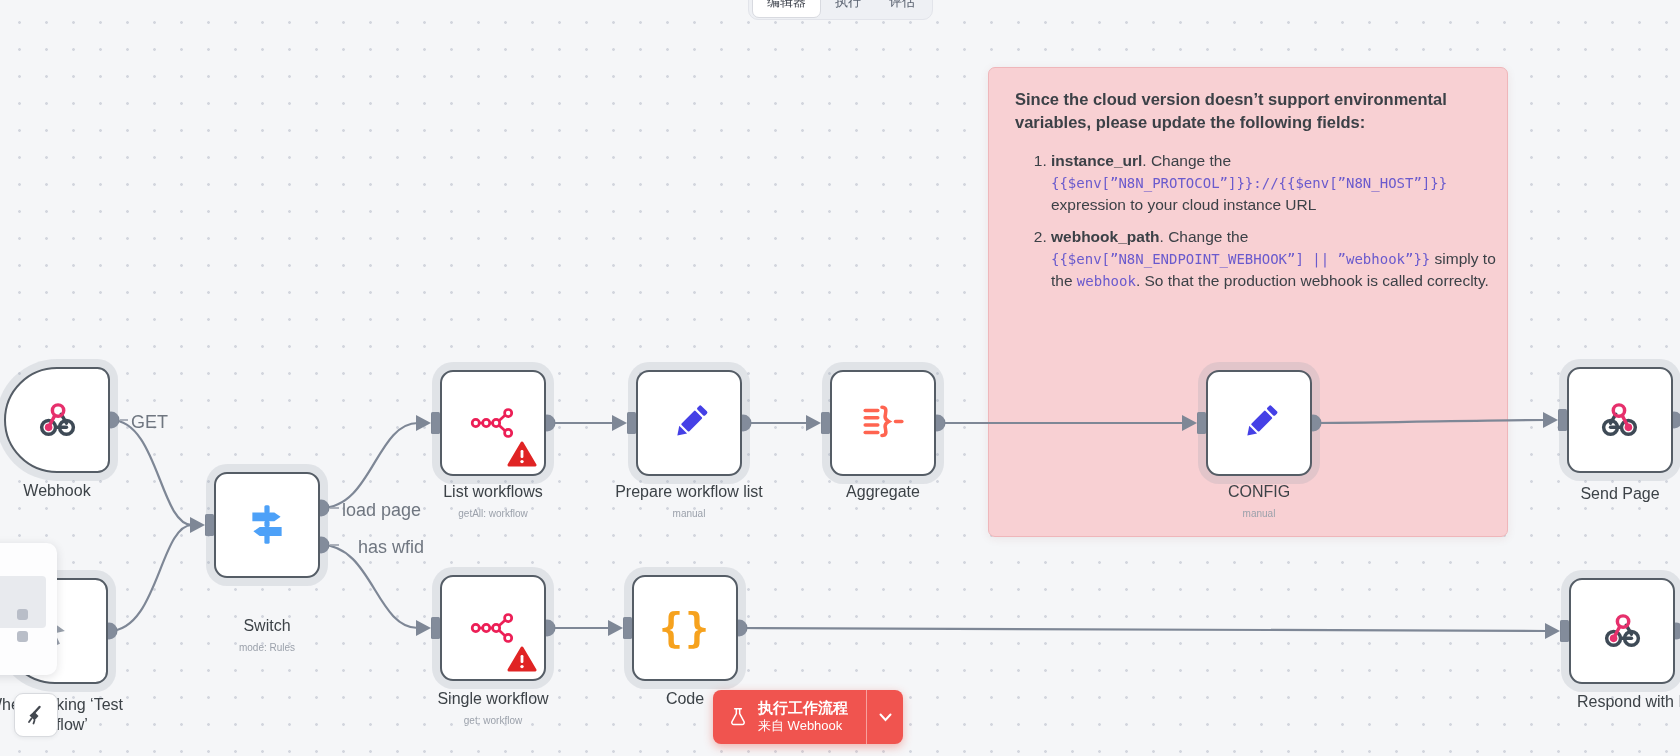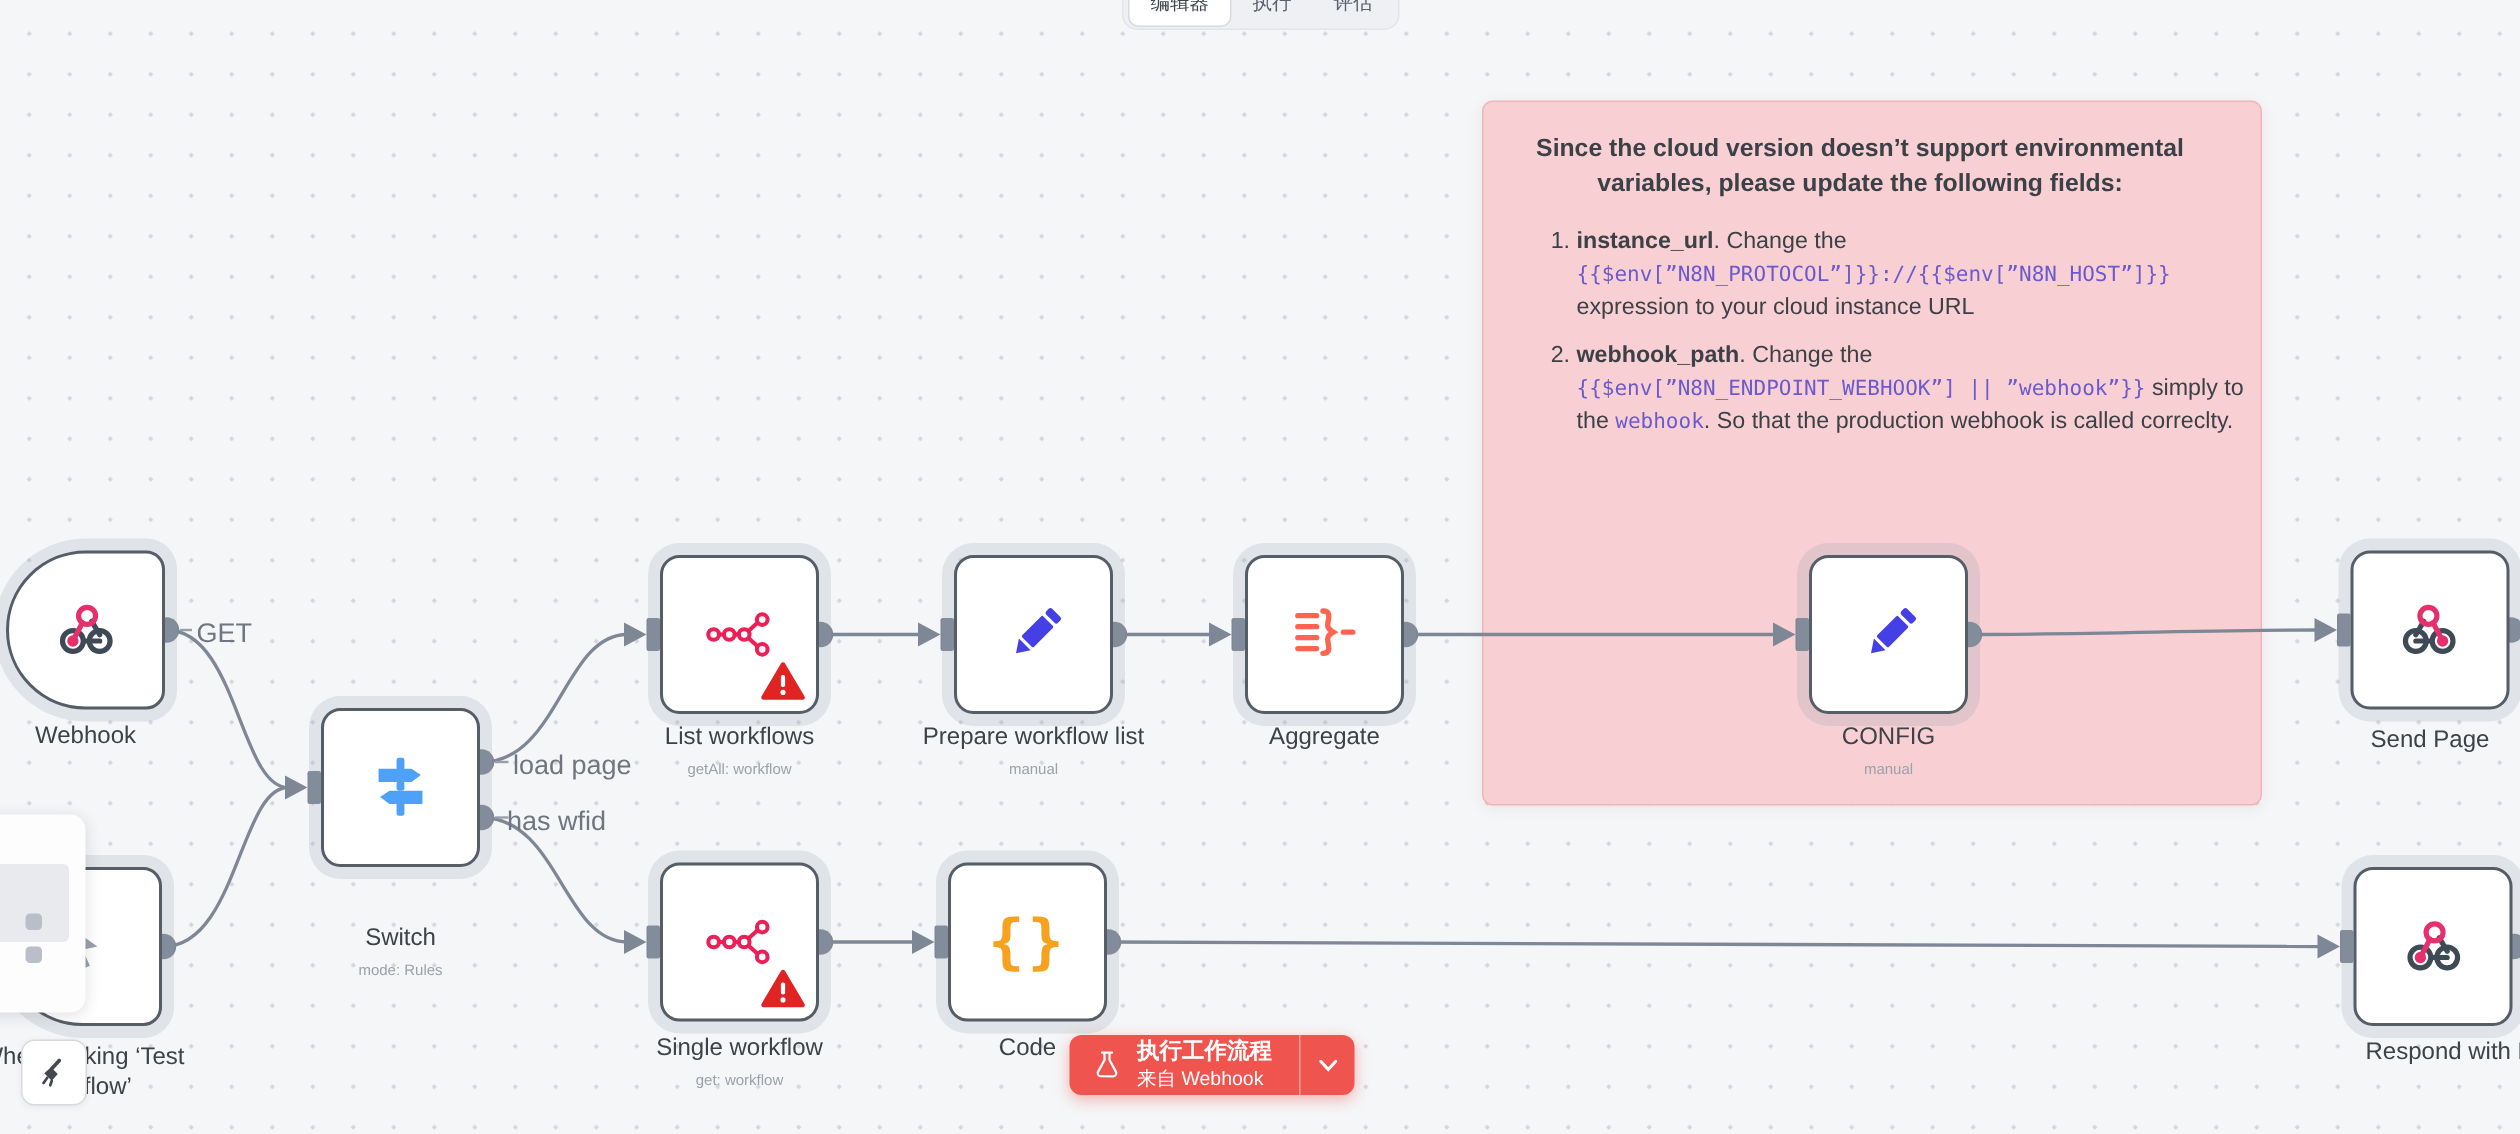--- a/index.html
+++ b/index.html
@@ -11,21 +11,21 @@
     background-size:27px 27px;background-position:6px 9px;
   }
   
   .note{
     position:absolute;left:988px;top:67px;width:520px;height:470px;
     background:#f8d0d3;border:1px solid #efb6ba;border-radius:7px;
     box-shadow:0 2px 10px rgba(120,40,40,.08);z-index:1;box-sizing:border-box;
     padding:20px 26px;color:#3c4147;
   }
   .note h1{margin:2px 0 14px 0;font-size:27px;letter-spacing:.2px;color:#3b4046;}
-  .note .intro{font-size:16.5px;font-weight:700;line-height:1.38;margin:0 0 16px 0;width:450px;text-align:center;}
+  .note .intro{font-size:16.5px;font-weight:700;line-height:1.38;margin:0 0 16px 0;width:450px;}
   .note ol{margin:12px;padding:0 0 0 24px;font-size:15.5px;line-height:1.42;width:452px;}
   .note ol li{margin-bottom:10px;}
   .note .fld{font-weight:700;}
   .note .code{
     font-family:"DejaVu Sans Mono","Liberation Mono",monospace;
     font-size:14px;color:#6a5acd;
   }
   
   svg.wires{position:absolute;left:0;top:0;z-index:2;pointer-events:none;}
   
@@ -45,21 +45,21 @@
   
   .tabbar{
     position:absolute;left:748px;top:-16px;height:36px;z-index:6;
     background:#eef0f4;border:1px solid #e2e4ea;border-radius:10px;
     display:flex;align-items:center;padding:3px;box-sizing:border-box;
   }
   .tab{font-size:13px;color:#5a6270;padding:6px 14px;border-radius:7px;white-space:nowrap;}
   .tab.active{background:#fff;border:1px solid #d8dae0;color:#40454f;}
   
   .execbtn{
-    position:absolute;left:713px;top:690px;height:40px;z-index:6;
+    position:absolute;left:713px;top:690px;height:54px;z-index:6;
     background:#f0544f;border-radius:8px;display:flex;align-items:stretch;
     box-shadow:0 3px 10px rgba(231,76,60,.4);color:#fff;cursor:pointer;
   }
   .execmain{display:flex;align-items:center;padding:0 18px 0 15px;}
   .exectext{margin-left:10px;text-align:left;}
   .execl1{font-size:15px;font-weight:700;line-height:1.25;}
   .execl2{font-size:13px;line-height:1.3;margin-top:1px;}
   .execdivider{width:1px;background:rgba(255,255,255,.45);margin:0;}
   .execcaret{width:36px;display:flex;align-items:center;justify-content:center;}
   
@@ -144,21 +144,21 @@
       <polygon points="416,620 431,628 416,636"></polygon>
     <rect x="623" y="617" width="9" height="22" rx="1.5"></rect>
       <polygon points="608,620 623,628 608,636"></polygon>
     <rect x="1560" y="620" width="9" height="22" rx="1.5"></rect>
       <polygon points="1545,623 1560,631 1545,639"></polygon>
   </g>
 </svg>
 
 <span class="portlabel" style="left:131px;top:412px">GET</span>
 <span class="portlabel" style="left:342px;top:500px">load page</span>
-<span class="portlabel" style="left:338px;top:537px">has wfid</span>
+<span class="portlabel" style="left:358px;top:537px">has wfid</span>
 
 <div class="node trigger" style="left:4px;top:367px">
   <svg width="42" height="42" viewBox="0 0 40 40">
     <circle cx="12" cy="27" r="6.6" stroke="#3e4a56" stroke-width="3.3" fill="none"></circle>
     <circle cx="29" cy="27" r="6.6" stroke="#3e4a56" stroke-width="3.3" fill="none"></circle>
     <line x1="29" y1="27" x2="20" y2="27" stroke="#3e4a56" stroke-width="3.3" stroke-linecap="round"></line>
     <line x1="24" y1="14.5" x2="29" y2="23" stroke="#3e4a56" stroke-width="3.3" stroke-linecap="round"></line>
     <circle cx="21" cy="11" r="5.4" stroke="#e6306c" stroke-width="3.3" fill="none"></circle>
     <line x1="18" y1="15.5" x2="13.5" y2="24" stroke="#e6306c" stroke-width="3.3" stroke-linecap="round"></line>
     <circle cx="12" cy="27" r="3.6" fill="#e6306c"></circle>

